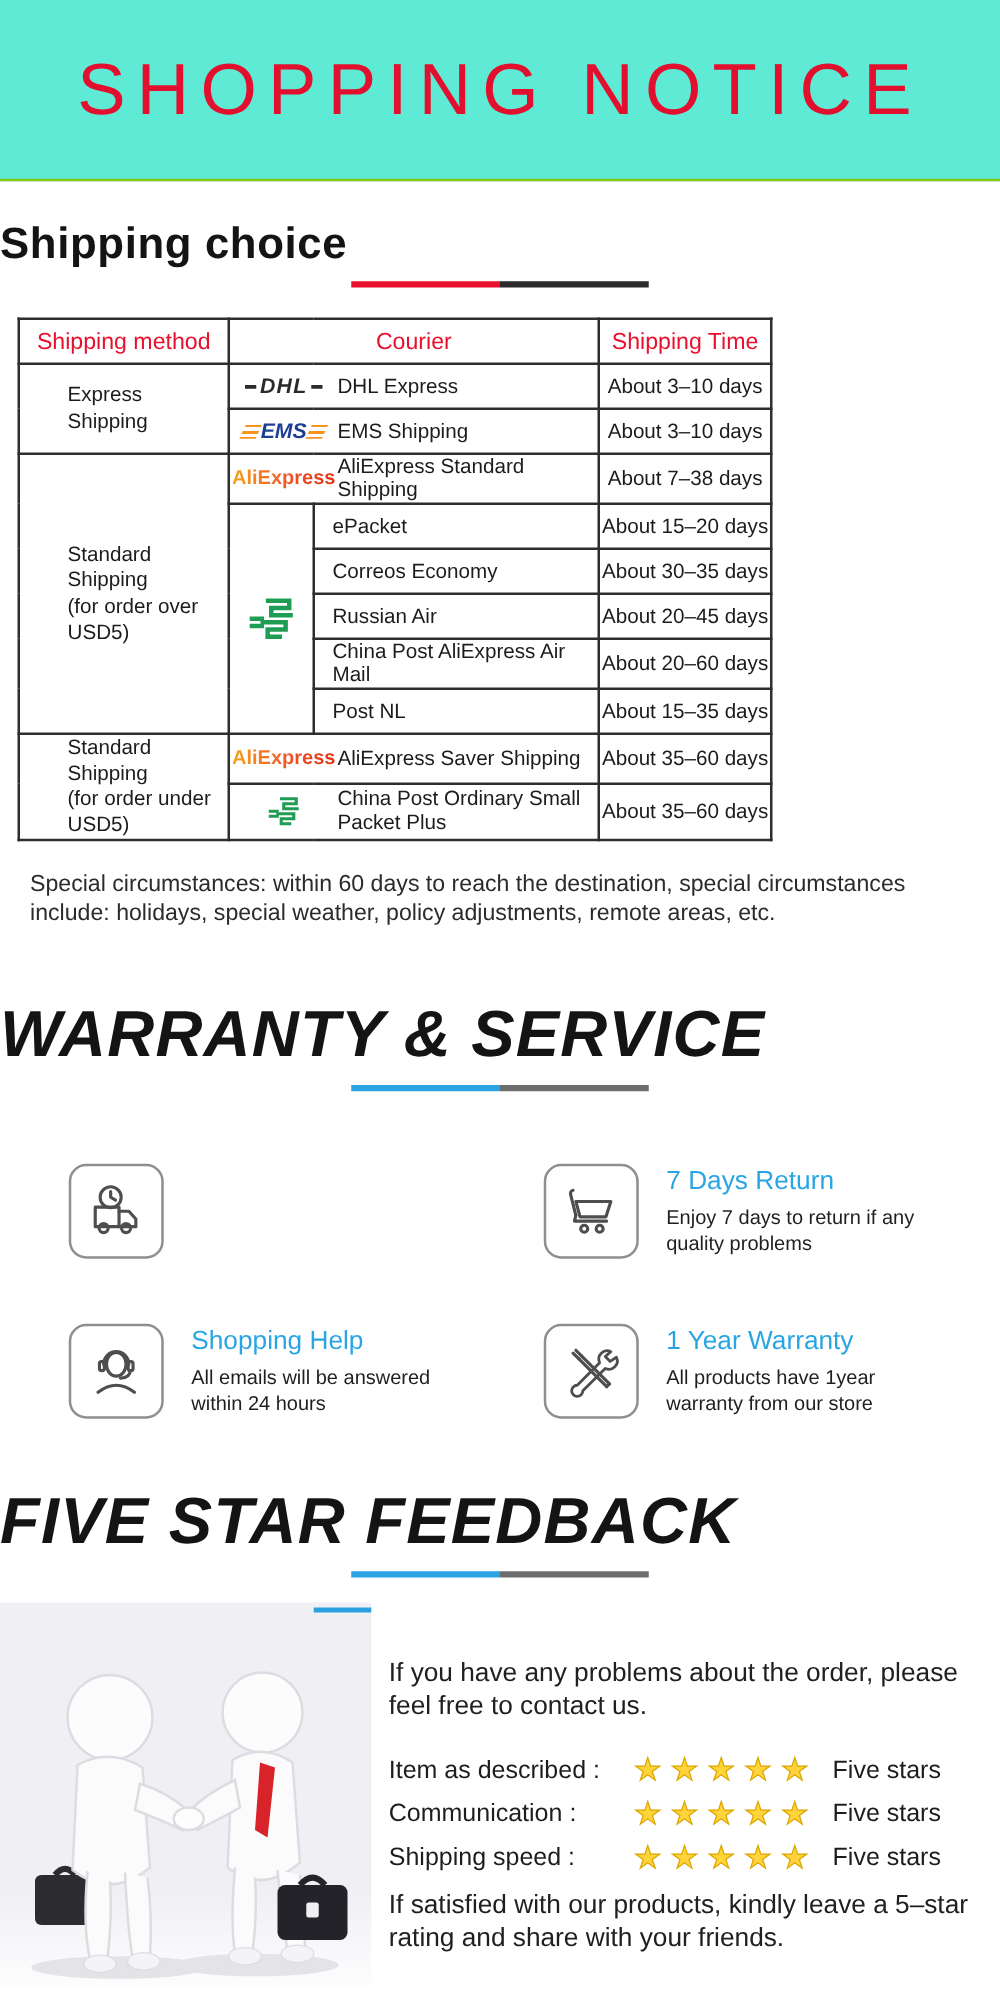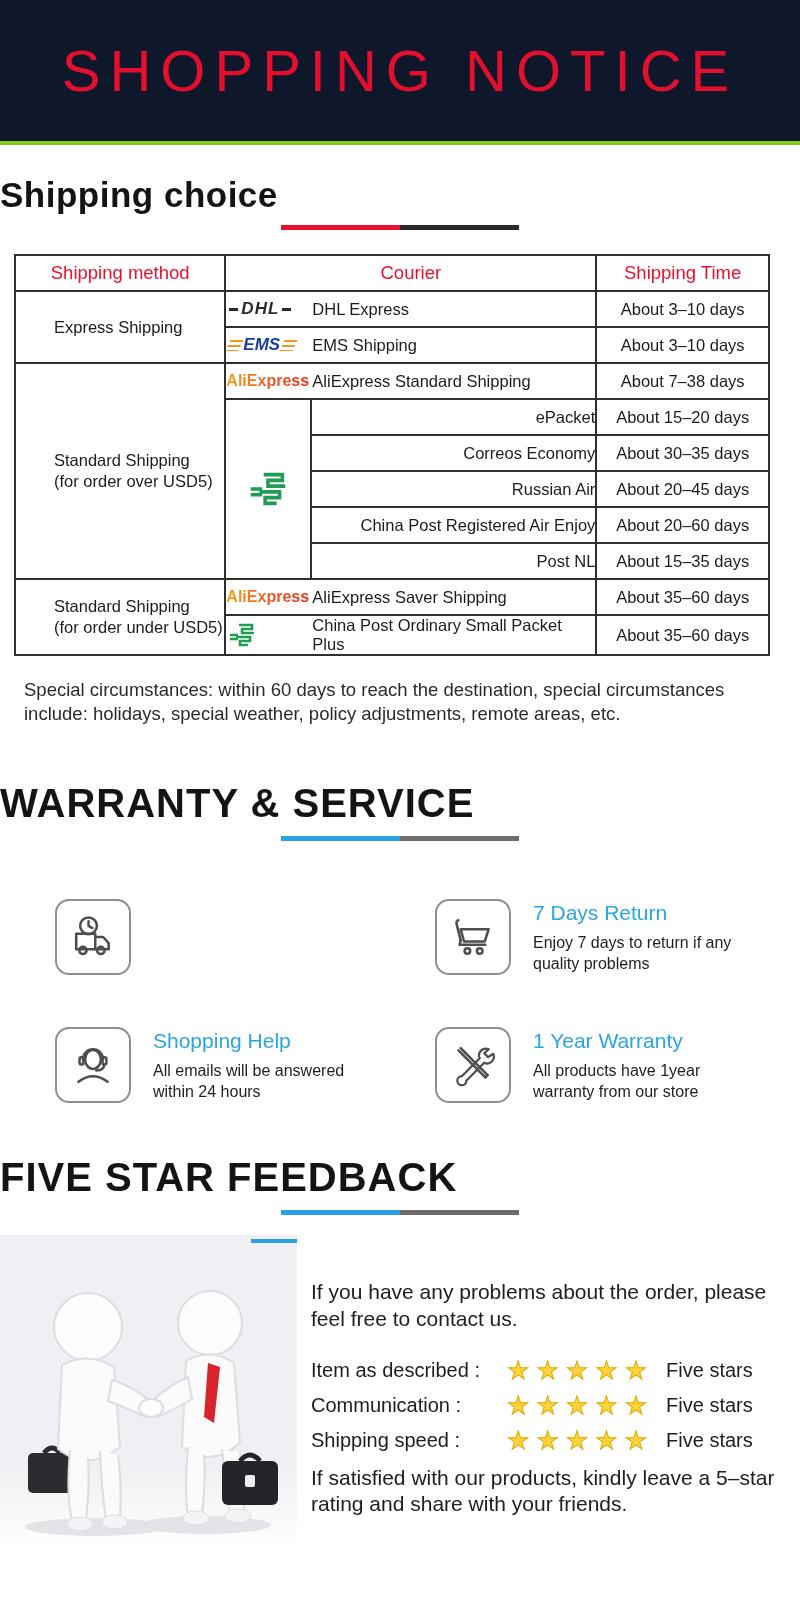--- a/index.html
+++ b/index.html
@@ -9,78 +9,78 @@
     font-family:"Liberation Sans", sans-serif;
     background:#ffffff;
     color:#222;
     overflow:hidden;
     position:relative;
   }
 
   
   .banner {
     height:145px;
-    background:#0f172a;
+    background:#5eead4;
     display:flex; align-items:center; justify-content:center;
-    border-bottom:4px solid #84cc16;
+    border-bottom:2px solid #84cc16;
   }
   .banner h1 {
     color:#e30f2f;
     font-size:58px;
     font-weight:400;
     letter-spacing:9px;
     font-family:"Liberation Sans", sans-serif;
   }
 
   
   .sec-title {
     text-align:left;
     font-weight:bold;
     color:#141414;
   }
   .title-sm { font-size:35px; margin-top:30px; letter-spacing:0.5px; }
-  .title-lg { font-size:40px; letter-spacing:1px; }
+  .title-lg { font-size:52px; letter-spacing:1px;font-style:italic; }
   .underline {
     width:238px; height:5px;
     margin:10px auto 0 auto;
     display:flex;
   }
   .underline span { flex:1; height:100%; }
   .u-red   .left  { background:#e8112d; }
   .u-red   .right { background:#2b2b2b; }
   .u-blue  .left  { background:#29a3e3; }
   .u-blue  .right { background:#6d6d6d; }
 
   
   table.ship {
-    width:756px;
+    width:604px;
     margin:24px 0 0 14px;
     border-collapse:collapse;
     table-layout:fixed;
   }
   table.ship th, table.ship td {
     border:2px solid #2e2e2e;
     height:36px;
     font-size:16.5px;
     color:#1c1c1c;
     vertical-align:middle;
   }
   table.ship th {
     color:#e8112d;
     font-size:18.5px;
     font-weight:400;
     text-align:center;
   }
   td.method { text-align:left; padding-left:38px; line-height:1.25; }
   td.time   { text-align:center; }
-  td.name   { text-align:right; padding-left:14px;margin-top:12px; }
+  td.name   { text-align:left; padding-left:14px;margin-top:12px; }
   td.logo-big { text-align:center; }
   .cell-flex { display:flex; align-items:center; }
   .logo-slot {
-    flex:0 0 86px; display:flex; align-items:center; 
+    flex:0 0 86px; display:flex; align-items:center; justify-content:center;
   }
 
   
   .dhl {
     font-style:italic; font-weight:bold; font-size:17px; letter-spacing:1px;
     color:#2b2b2b; display:inline-flex; align-items:center;
   }
   .dhl::before, .dhl::after {
     content:""; display:inline-block; width:9px; height:3px; background:#2b2b2b; margin:0 3px;
   }
@@ -233,21 +233,21 @@
   </tr>
   <tr>
     <td class="name">Correos Economy</td>
     <td class="time">About 30–35 days</td>
   </tr>
   <tr>
     <td class="name">Russian Air</td>
     <td class="time">About 20–45 days</td>
   </tr>
   <tr>
-    <td class="name">China Post Registered Air Enjoy</td>
+    <td class="name">China Post AliExpress Air Mail</td>
     <td class="time">About 20–60 days</td>
   </tr>
   <tr>
     <td class="name">Post NL</td>
     <td class="time">About 15–35 days</td>
   </tr>
   <tr>
     <td class="method" rowspan="2">
       <span>Standard Shipping</span><br>
       <span>(for order under USD5)</span>

